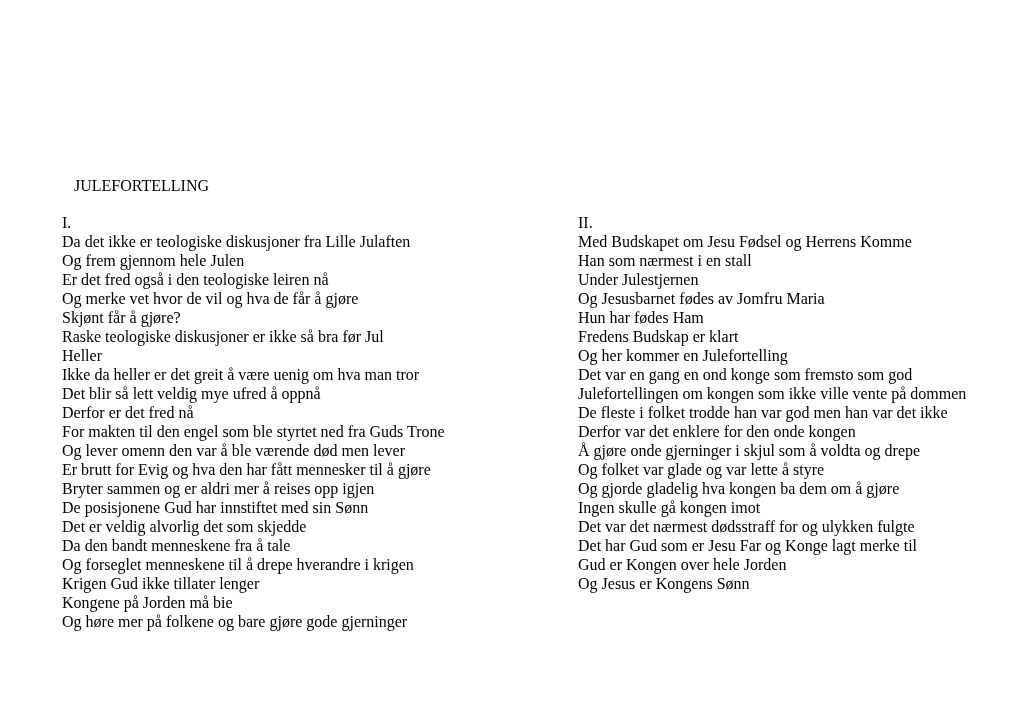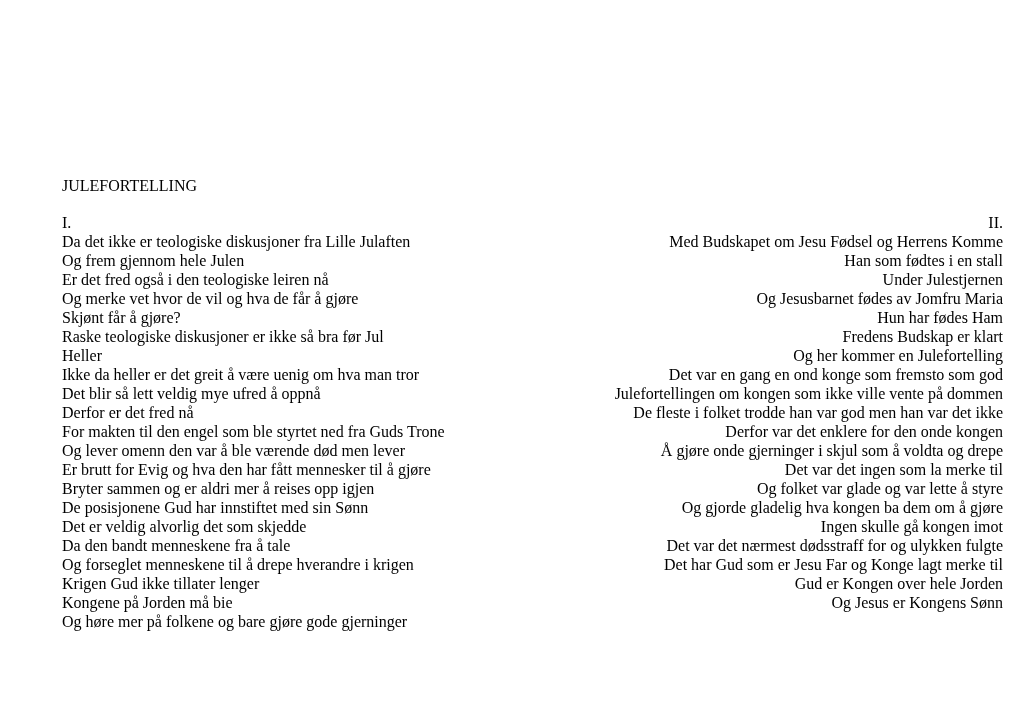--- a/index.html
+++ b/index.html
@@ -12,35 +12,35 @@
     width: 1023px;
     height: 718px;
     background: #ffffff;
     color: #000000;
     font-family: "Liberation Serif", "DejaVu Serif", serif;
     font-size: 16px;
     overflow: hidden;
   }
   .doc-title {
     position: absolute;
-    left: 62px;
+    left: 74px;
     top: 176px;
     margin: 0;
     font-size: 16px;
     font-weight: normal;
     line-height: 19px;
     white-space: nowrap;
   }
   .stanza {
     position: absolute;
     top: 213px;
     margin: 0;
   }
   .stanza-1 { left: 62px;  width: 470px; }
-  .stanza-2 { left: 563px; width: 440px; text-align: right; }
+  .stanza-2 { left: 578px; width: 440px; }
   .line {
     margin: 0;
     padding: 0;
     font-size: 16px;
     line-height: 19px;
     white-space: nowrap;
   }
 </style>
 </head>
 <body>
@@ -73,32 +73,31 @@
         <p class="line">Krigen Gud ikke tillater lenger</p>
         <p class="line">Kongene på Jorden må bie</p>
         <p class="line">Og høre mer på folkene og bare gjøre gode gjerninger</p>
       </div>
   </section>
 
   <section class="stanza stanza-2">
     <p class="line">II.</p>
     <div>
         <p class="line">Med Budskapet om Jesu Fødsel og Herrens Komme</p>
-        <p class="line">Han som fødtes i en stall</p>
+        <p class="line">Han som nærmest i en stall</p>
         <p class="line">Under Julestjernen</p>
         <p class="line">Og Jesusbarnet fødes av Jomfru Maria</p>
         <p class="line">Hun har fødes Ham</p>
         <p class="line">Fredens Budskap er klart</p>
         <p class="line">Og her kommer en Julefortelling</p>
         <p class="line">Det var en gang en ond konge som fremsto som god</p>
         <p class="line">Julefortellingen om kongen som ikke ville vente på dommen</p>
         <p class="line">De fleste i folket trodde han var god men han var det ikke</p>
         <p class="line">Derfor var det enklere for den onde kongen</p>
         <p class="line">Å gjøre onde gjerninger i skjul som å voldta og drepe</p>
-        <p class="line">Det var det ingen som la merke til</p>
         <p class="line">Og folket var glade og var lette å styre</p>
         <p class="line">Og gjorde gladelig hva kongen ba dem om å gjøre</p>
         <p class="line">Ingen skulle gå kongen imot</p>
         <p class="line">Det var det nærmest dødsstraff for og ulykken fulgte</p>
         <p class="line">Det har Gud som er Jesu Far og Konge lagt merke til</p>
         <p class="line">Gud er Kongen over hele Jorden</p>
         <p class="line">Og Jesus er Kongens Sønn</p>
       </div>
   </section>
 

